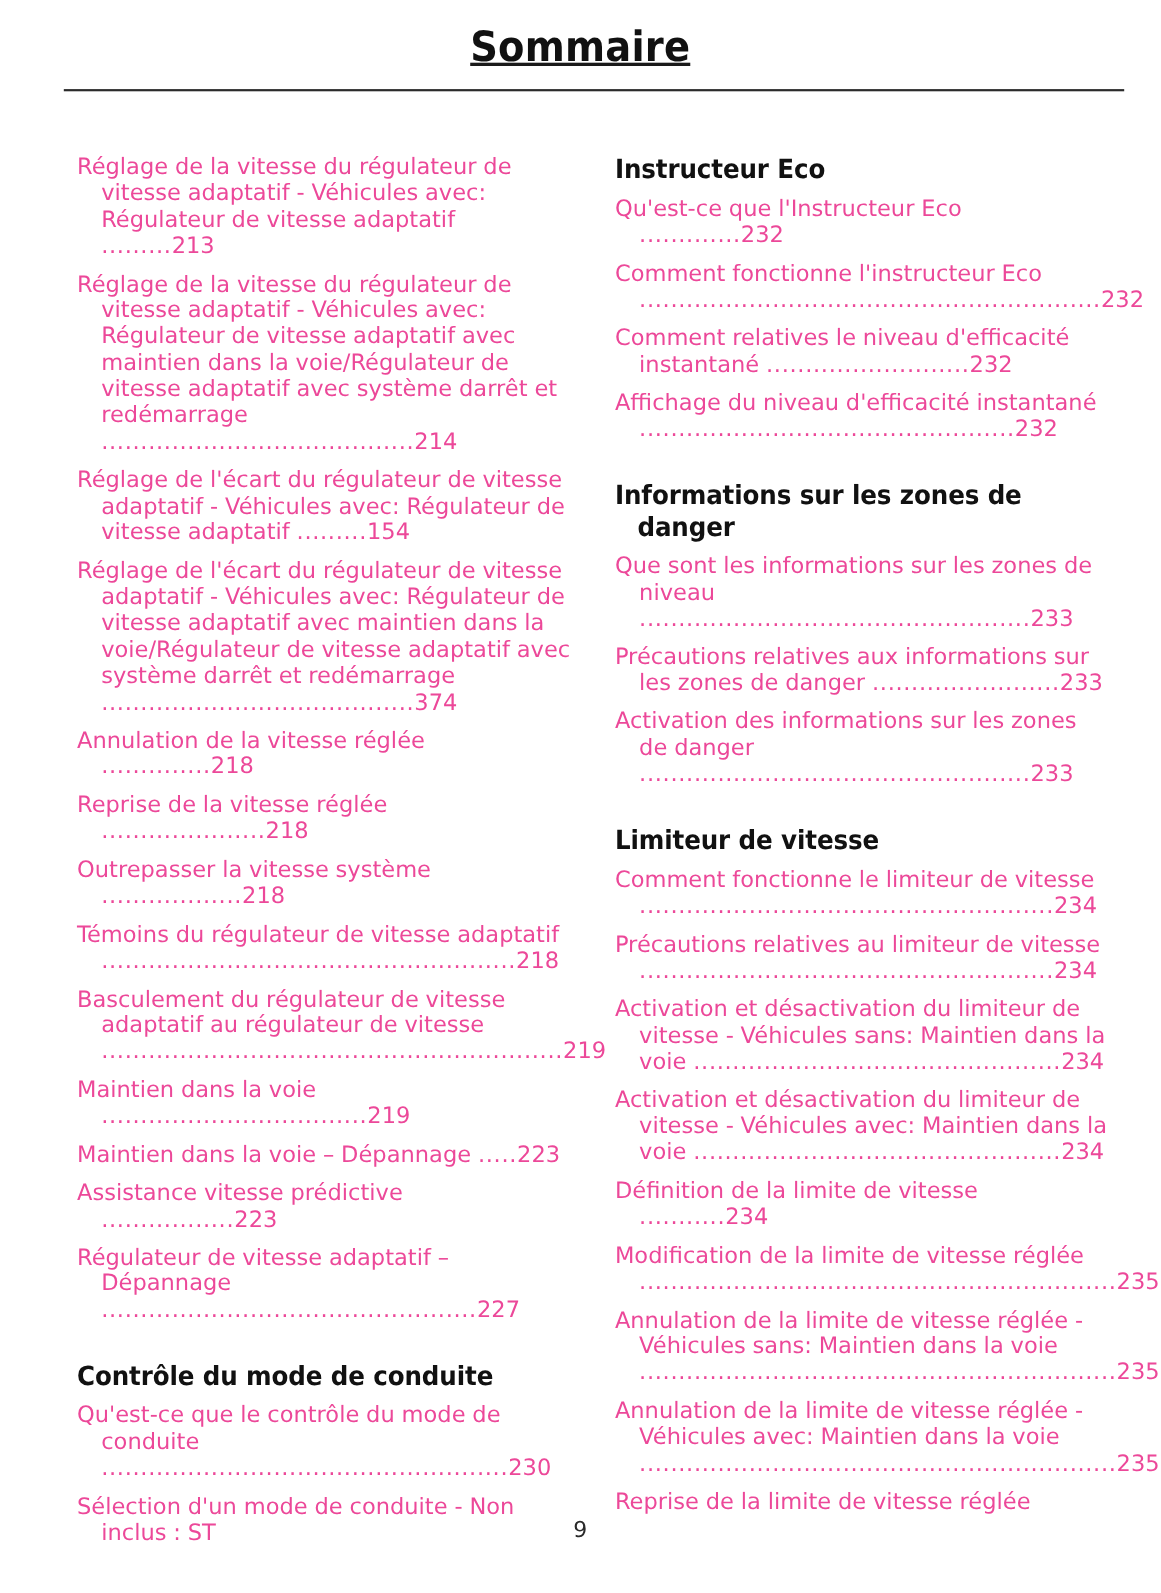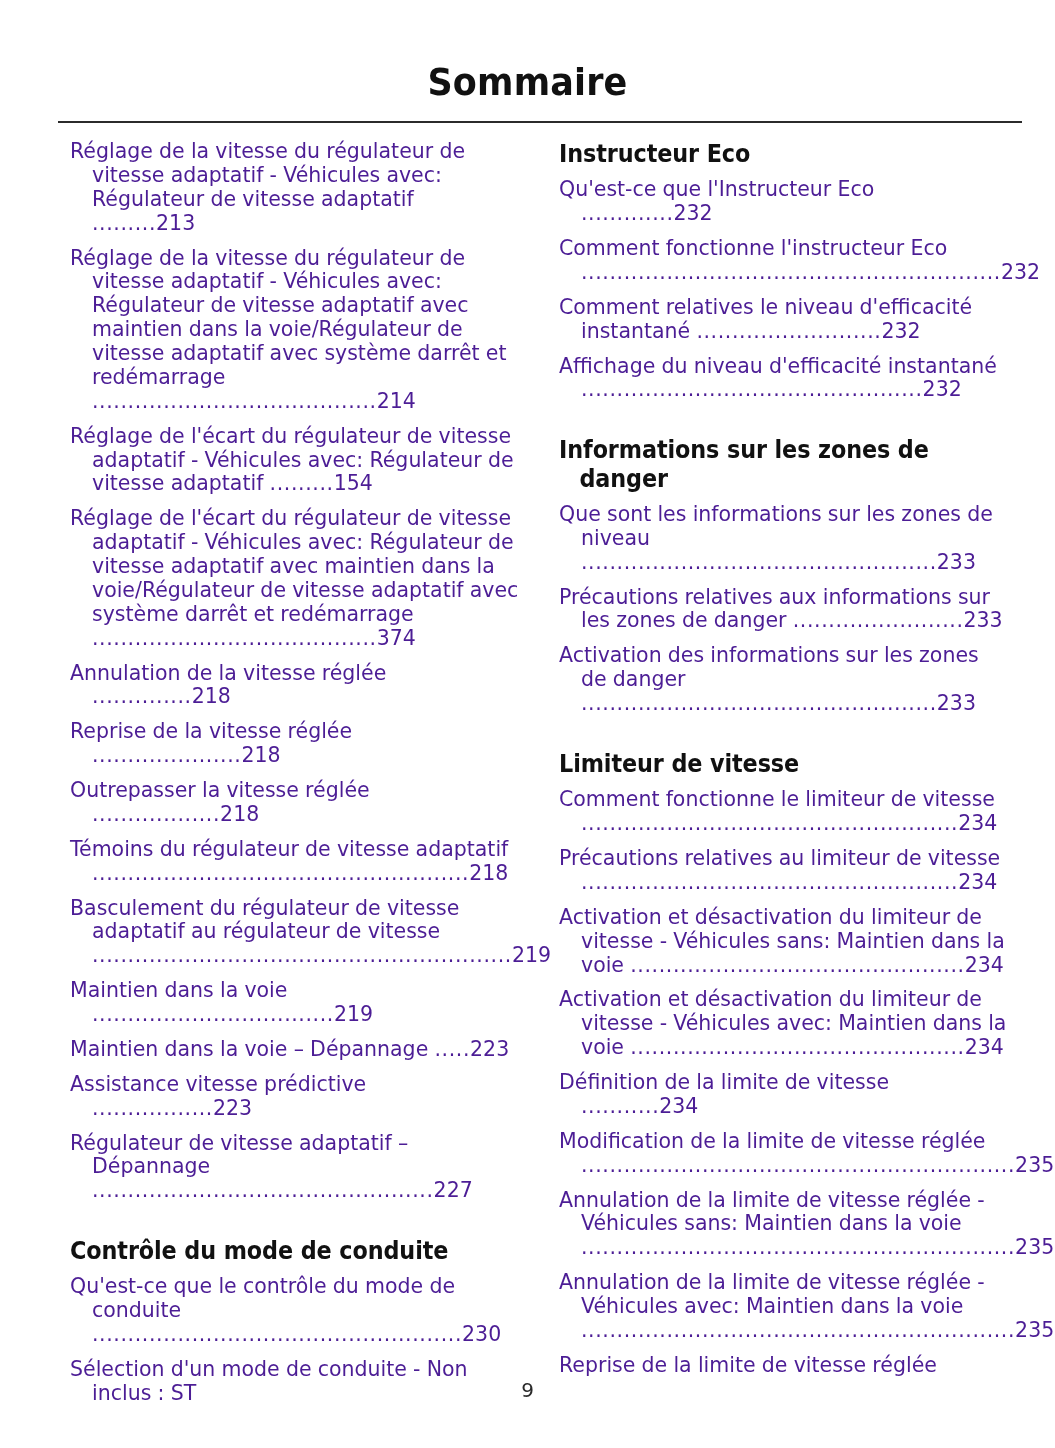--- a/index.html
+++ b/index.html
@@ -17,21 +17,22 @@
   }
 
   .page {
     position: absolute;
     inset: 0;
     padding: 0;
   }
 
   
   .page-header {
-    padding-top: 60px;
+    padding-top: 20px;
+    text-decoration: underline;
   }
   .page-title {
     text-align: center;
     font-family: "DejaVu Sans", "Liberation Sans", sans-serif;
     font-weight: 700;
     font-size: 38px;
     letter-spacing: 0.2px;
     color: #111111;
     margin: 0;
     transform: scaleX(0.92);
@@ -78,21 +79,21 @@
     text-indent: -22px;
   }
   .column > .section-heading.spaced {
     margin-top: 34px;
   }
 
   
   .toc-entry {
     font-size: 20.5px;
     line-height: 1.165;
-    color: #4c1d95;
+    color: #ec4899;
     margin: 0 0 11px 0;
     padding-left: 22px;
     text-indent: -22px;
     word-spacing: -0.3px;
   }
   .toc-entry:last-child { margin-bottom: 0; }
 
   .leader {
     letter-spacing: 0.6px;
   }
@@ -119,21 +120,21 @@
   </div>
 
   <div class="columns">
     <div class="column" id="left-column">
         <div class="toc-entry"><span>Réglage de la vitesse du régulateur de vitesse adaptatif - Véhicules avec: Régulateur de vitesse adaptatif </span><span class="leader">.........</span><span>213</span></div>
         <div class="toc-entry"><span>Réglage de la vitesse du régulateur de vitesse adaptatif - Véhicules avec: Régulateur de vitesse adaptatif avec maintien dans la voie/Régulateur de vitesse adaptatif avec système darrêt et redémarrage </span><span class="leader">........................................</span><span>214</span></div>
         <div class="toc-entry"><span>Réglage de l'écart du régulateur de vitesse adaptatif - Véhicules avec: Régulateur de vitesse adaptatif </span><span class="leader">.........</span><span>154</span></div>
         <div class="toc-entry"><span>Réglage de l'écart du régulateur de vitesse adaptatif - Véhicules avec: Régulateur de vitesse adaptatif avec maintien dans la voie/Régulateur de vitesse adaptatif avec système darrêt et redémarrage </span><span class="leader">........................................</span><span>374</span></div>
         <div class="toc-entry"><span>Annulation de la vitesse réglée </span><span class="leader">..............</span><span>218</span></div>
         <div class="toc-entry"><span>Reprise de la vitesse réglée </span><span class="leader">.....................</span><span>218</span></div>
-        <div class="toc-entry"><span>Outrepasser la vitesse réglée </span><span class="leader">..................</span><span>218</span></div>
+        <div class="toc-entry"><span>Outrepasser la vitesse système </span><span class="leader">..................</span><span>218</span></div>
         <div class="toc-entry"><span>Témoins du régulateur de vitesse adaptatif </span><span class="leader">.....................................................</span><span>218</span></div>
         <div class="toc-entry"><span>Basculement du régulateur de vitesse adaptatif au régulateur de vitesse </span><span class="leader">...........................................................</span><span>219</span></div>
         <div class="toc-entry"><span>Maintien dans la voie </span><span class="leader">..................................</span><span>219</span></div>
         <div class="toc-entry"><span>Maintien dans la voie – Dépannage </span><span class="leader">.....</span><span>223</span></div>
         <div class="toc-entry"><span>Assistance vitesse prédictive </span><span class="leader">.................</span><span>223</span></div>
         <div class="toc-entry"><span>Régulateur de vitesse adaptatif – Dépannage </span><span class="leader">................................................</span><span>227</span></div>
         <div class="section-heading spaced">Contrôle du mode de conduite</div>
         <div class="toc-entry"><span>Qu'est-ce que le contrôle du mode de conduite </span><span class="leader">....................................................</span><span>230</span></div>
         <div class="toc-entry"><span>Sélection d'un mode de conduite - Non inclus : ST </span></div>
       </div>

